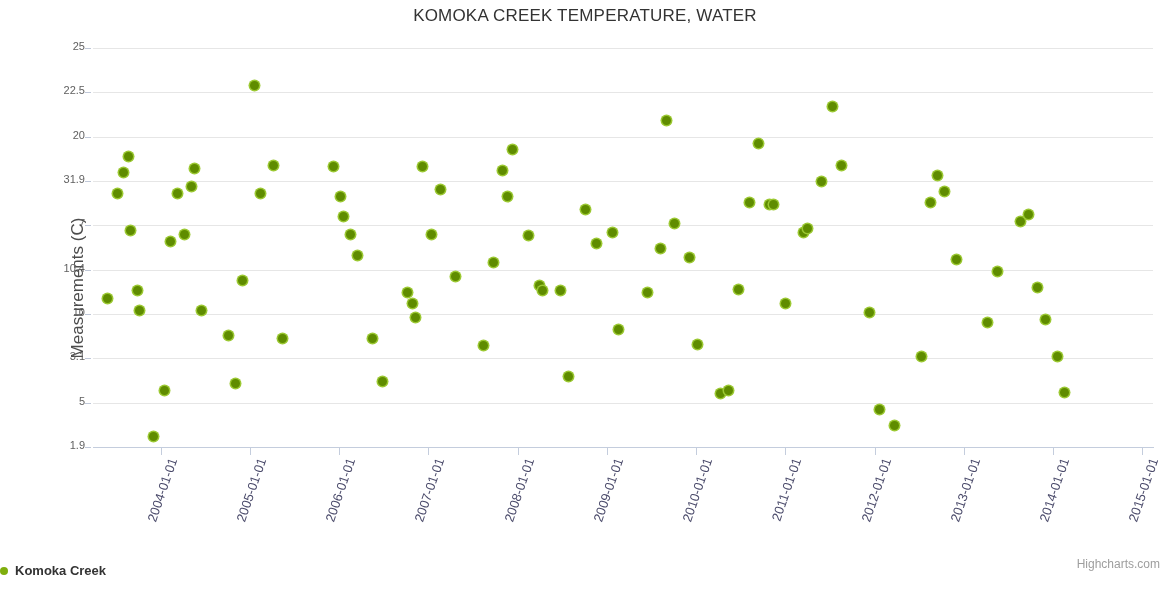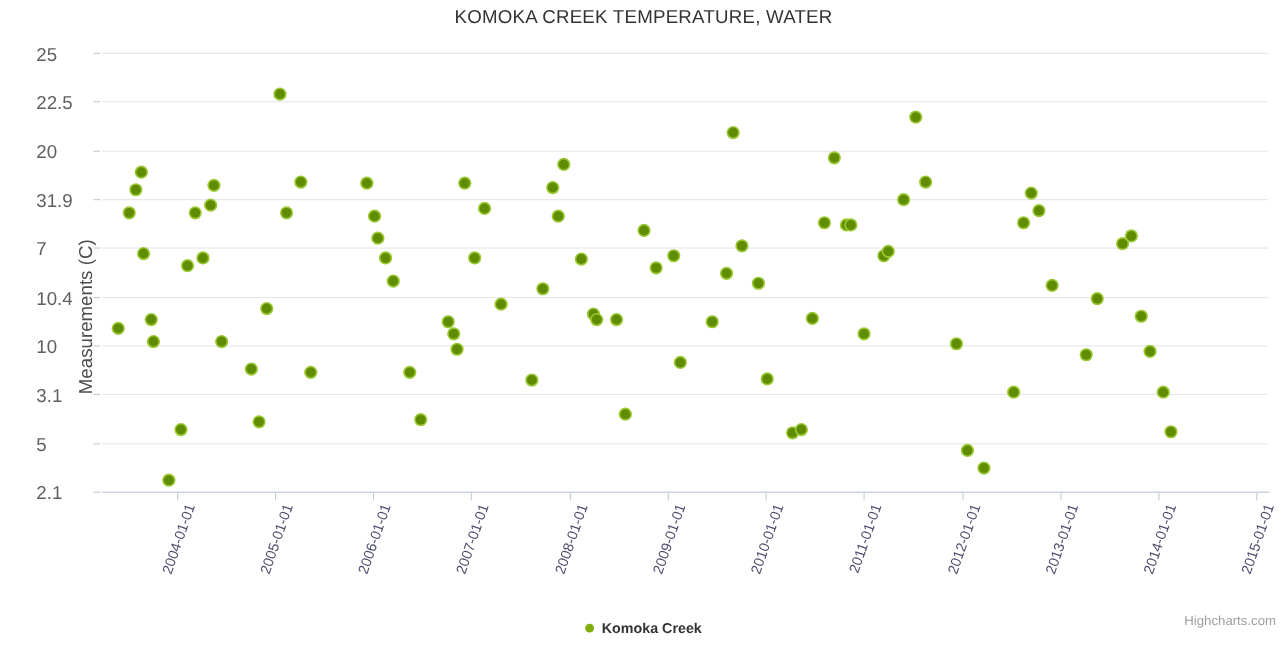--- a/index.html
+++ b/index.html
@@ -52,21 +52,22 @@
     position: absolute;
     left: 0;
     width: 1060px;
     height: 1px;
     background: #e6e6e6;
   }
   .ytick-label {
     position: absolute;
     right: 0;
     width: 52px;
-    font-size: 17px;
+    text-align: right;
+    font-size: 11px;
     color: #606060;
     transform: translateY(-8px);
   }
   #y-tick-labels {
     position: absolute;
     left: 25px;
     top: 48px;
     width: 60px;
     height: 399px;
   }
@@ -109,21 +110,20 @@
     margin-top: -4.5px;
     border-radius: 50%;
     background: #5f8c00;
     box-shadow: 0 0 0 1.5px #9bc832;
   }
   #legend {
     position: absolute;
     left: 0;
     top: 562px;
     width: 1170px;
-    text-align: center;
     font-size: 13px;
   }
   #legend-item {
     display: inline-block;
     color: #333333;
     font-weight: bold;
     cursor: pointer;
   }
   #legend-marker {
     display: inline-block;
@@ -158,21 +158,21 @@
   <div id="y-tick-labels">
       <div class="ytick-label" style="top: 0px;">25</div>
       <div class="ytick-label" style="top: 44.3333px;">22.5</div>
       <div class="ytick-label" style="top: 88.6667px;">20</div>
       <div class="ytick-label" style="top: 133px;">31.9</div>
       <div class="ytick-label" style="top: 177.333px;">7</div>
       <div class="ytick-label" style="top: 221.667px;">10.4</div>
       <div class="ytick-label" style="top: 266px;">10</div>
       <div class="ytick-label" style="top: 310.333px;">3.1</div>
       <div class="ytick-label" style="top: 354.667px;">5</div>
-      <div class="ytick-label" style="top: 399px;">2.1</div>
+      <div class="ytick-label" style="top: 399px;">1.9</div>
     </div>
 
   <div id="plot-area">
     <div id="gridlines">
         <div class="gridline" style="top: 0px;"></div>
         <div class="gridline" style="top: 44.3333px;"></div>
         <div class="gridline" style="top: 88.6667px;"></div>
         <div class="gridline" style="top: 133px;"></div>
         <div class="gridline" style="top: 177.333px;"></div>
         <div class="gridline" style="top: 221.667px;"></div>

